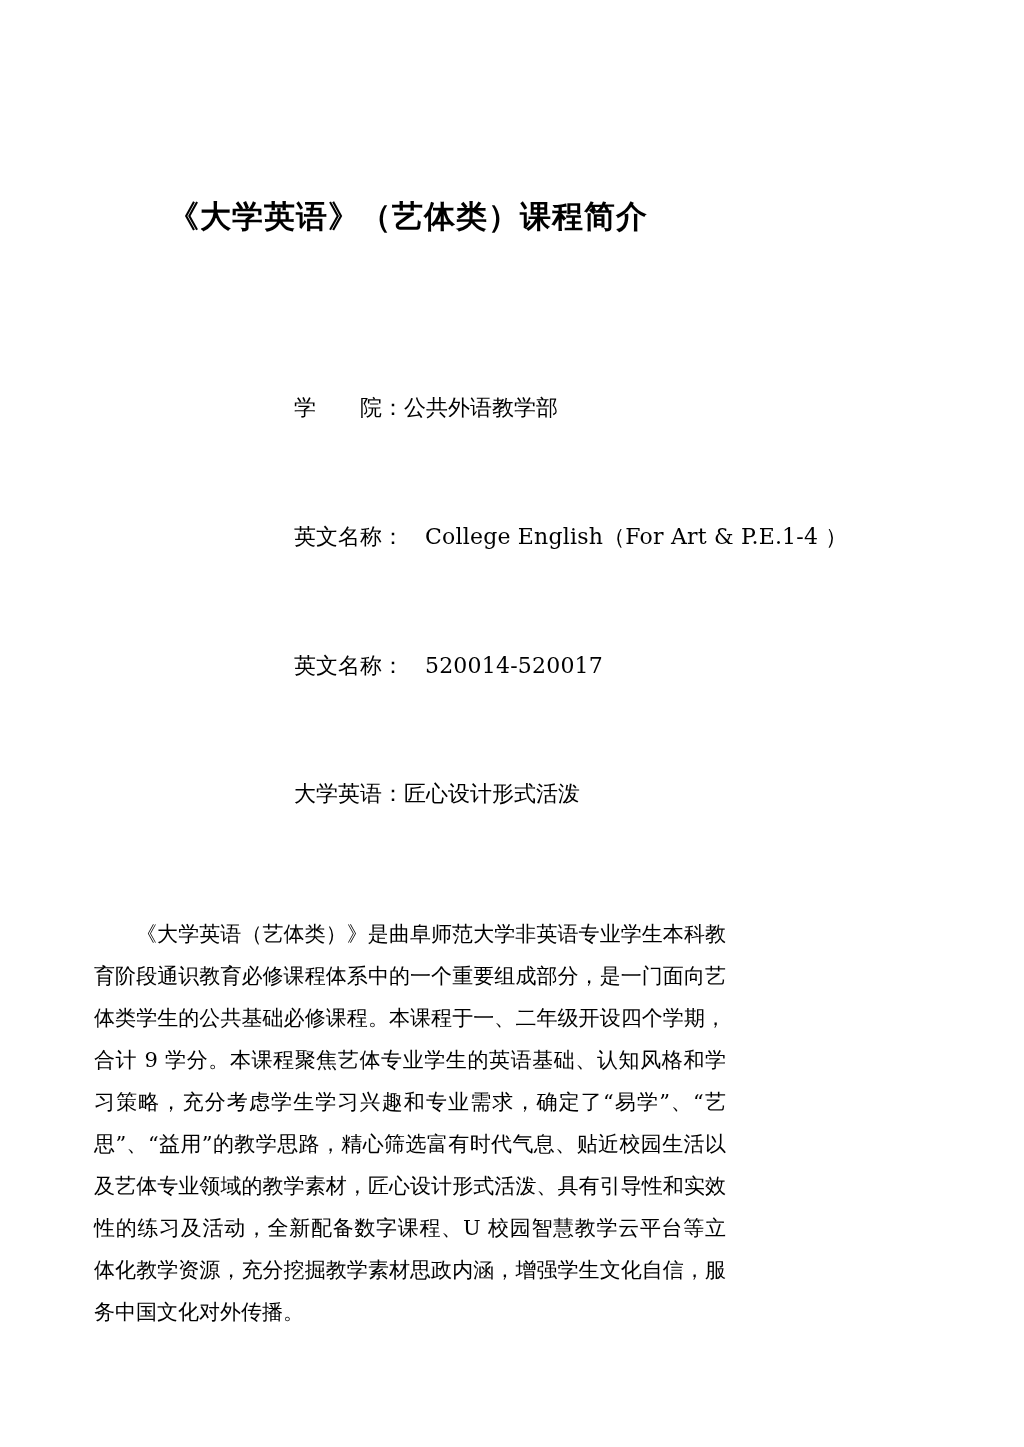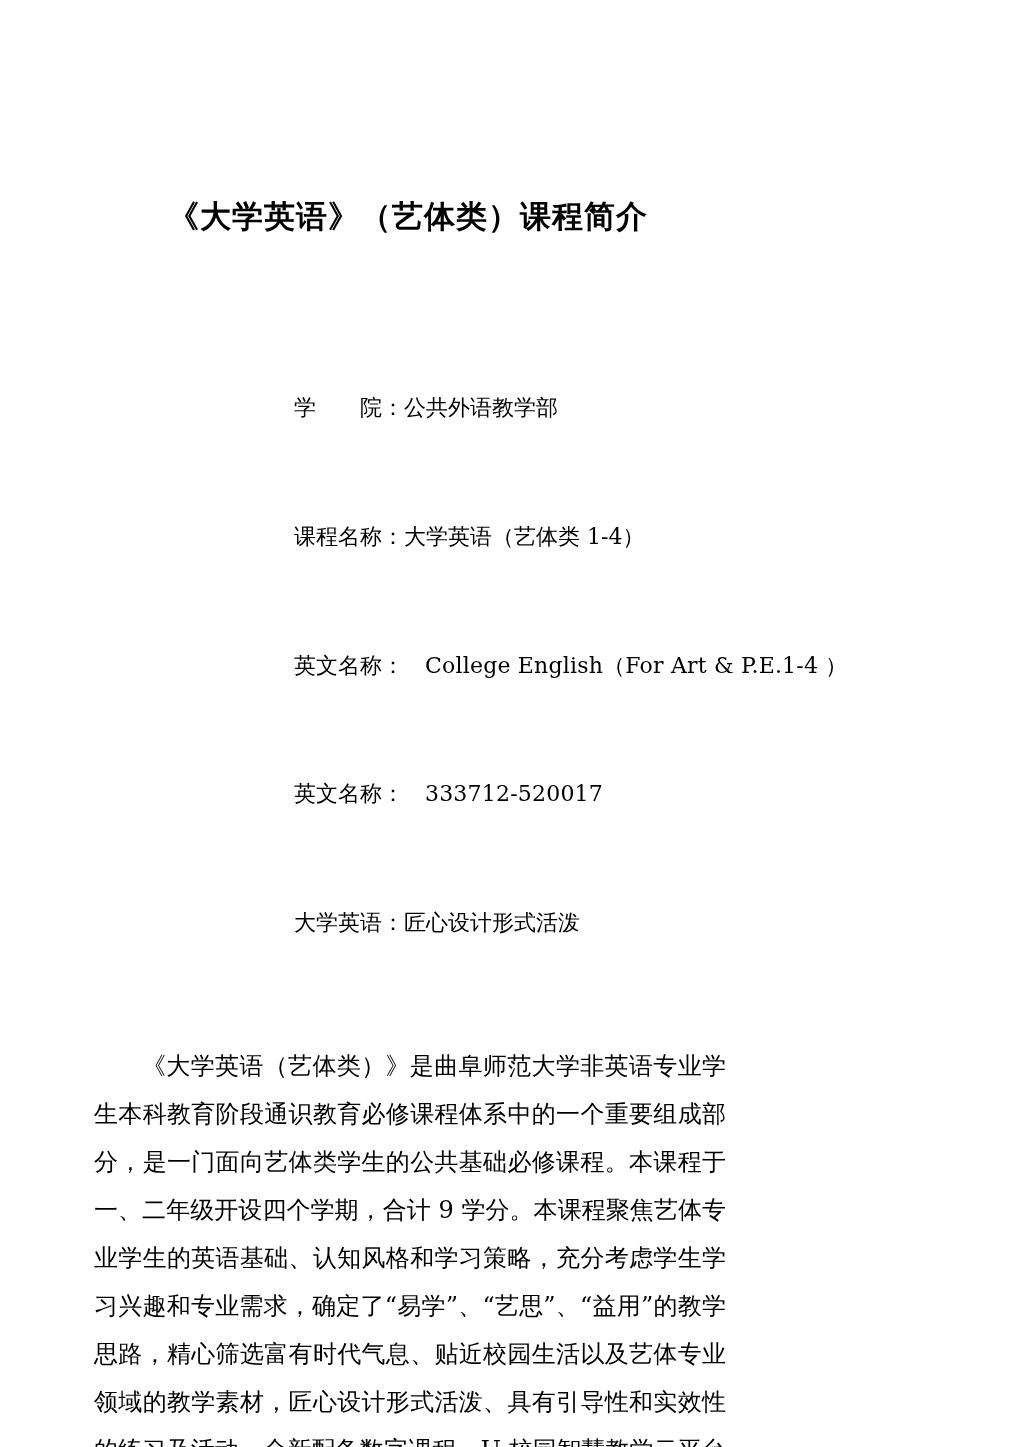--- a/index.html
+++ b/index.html
@@ -46,21 +46,21 @@
   .meta-value {
     display: inline;
   }
   .meta-value.latin {
     font-family: "DejaVu Serif", "Liberation Serif", serif;
     letter-spacing: 0.2px;
     margin-left: 21px;
   }
   .body-block {
     margin-top: 54px;
-    font-size: 24px;
+    font-size: 21px;
     line-height: 2.0;
     text-align: justify;
     text-justify: inter-ideograph;
     padding: 0 30px 0 34px;
   }
   .body-para {
     margin: 0;
     text-indent: 2em;
   }
 </style>
@@ -69,27 +69,24 @@
 
 <div class="page">
 
   <h1 class="doc-title">《大学英语》（艺体类）课程简介</h1>
 
   <div class="meta-block">
     <div class="meta-row">
       <span class="meta-label">学　　院：</span><span class="meta-value">公共外语教学部</span>
     </div>
     <div class="meta-row">
-      <span class="meta-label">课程名称：</span><span class="meta-value">大学英语（艺体类 1-4）</span>
-    </div>
-    <div class="meta-row">
       <span class="meta-label">英文名称：</span><span class="meta-value latin">College English（For Art &amp; P.E.1-4 ）</span>
     </div>
     <div class="meta-row">
-      <span class="meta-label">英文名称：</span><span class="meta-value latin">333712-520017</span>
+      <span class="meta-label">英文名称：</span><span class="meta-value latin">520014-520017</span>
     </div>
     <div class="meta-row">
       <span class="meta-label">大学英语：</span><span class="meta-value">匠心设计形式活泼</span>
     </div>
   </div>
 
   <div class="body-block">
     <p class="body-para">《大学英语（艺体类）》是曲阜师范大学非英语专业学生本科教育阶段通识教育必修课程体系中的一个重要组成部分，是一门面向艺体类学生的公共基础必修课程。本课程于一、二年级开设四个学期，合计 9 学分。本课程聚焦艺体专业学生的英语基础、认知风格和学习策略，充分考虑学生学习兴趣和专业需求，确定了“易学”、“艺思”、“益用”的教学思路，精心筛选富有时代气息、贴近校园生活以及艺体专业领域的教学素材，匠心设计形式活泼、具有引导性和实效性的练习及活动，全新配备数字课程、U 校园智慧教学云平台等立体化教学资源，充分挖掘教学素材思政内涵，增强学生文化自信，服务中国文化对外传播。</p>
   </div>
 

